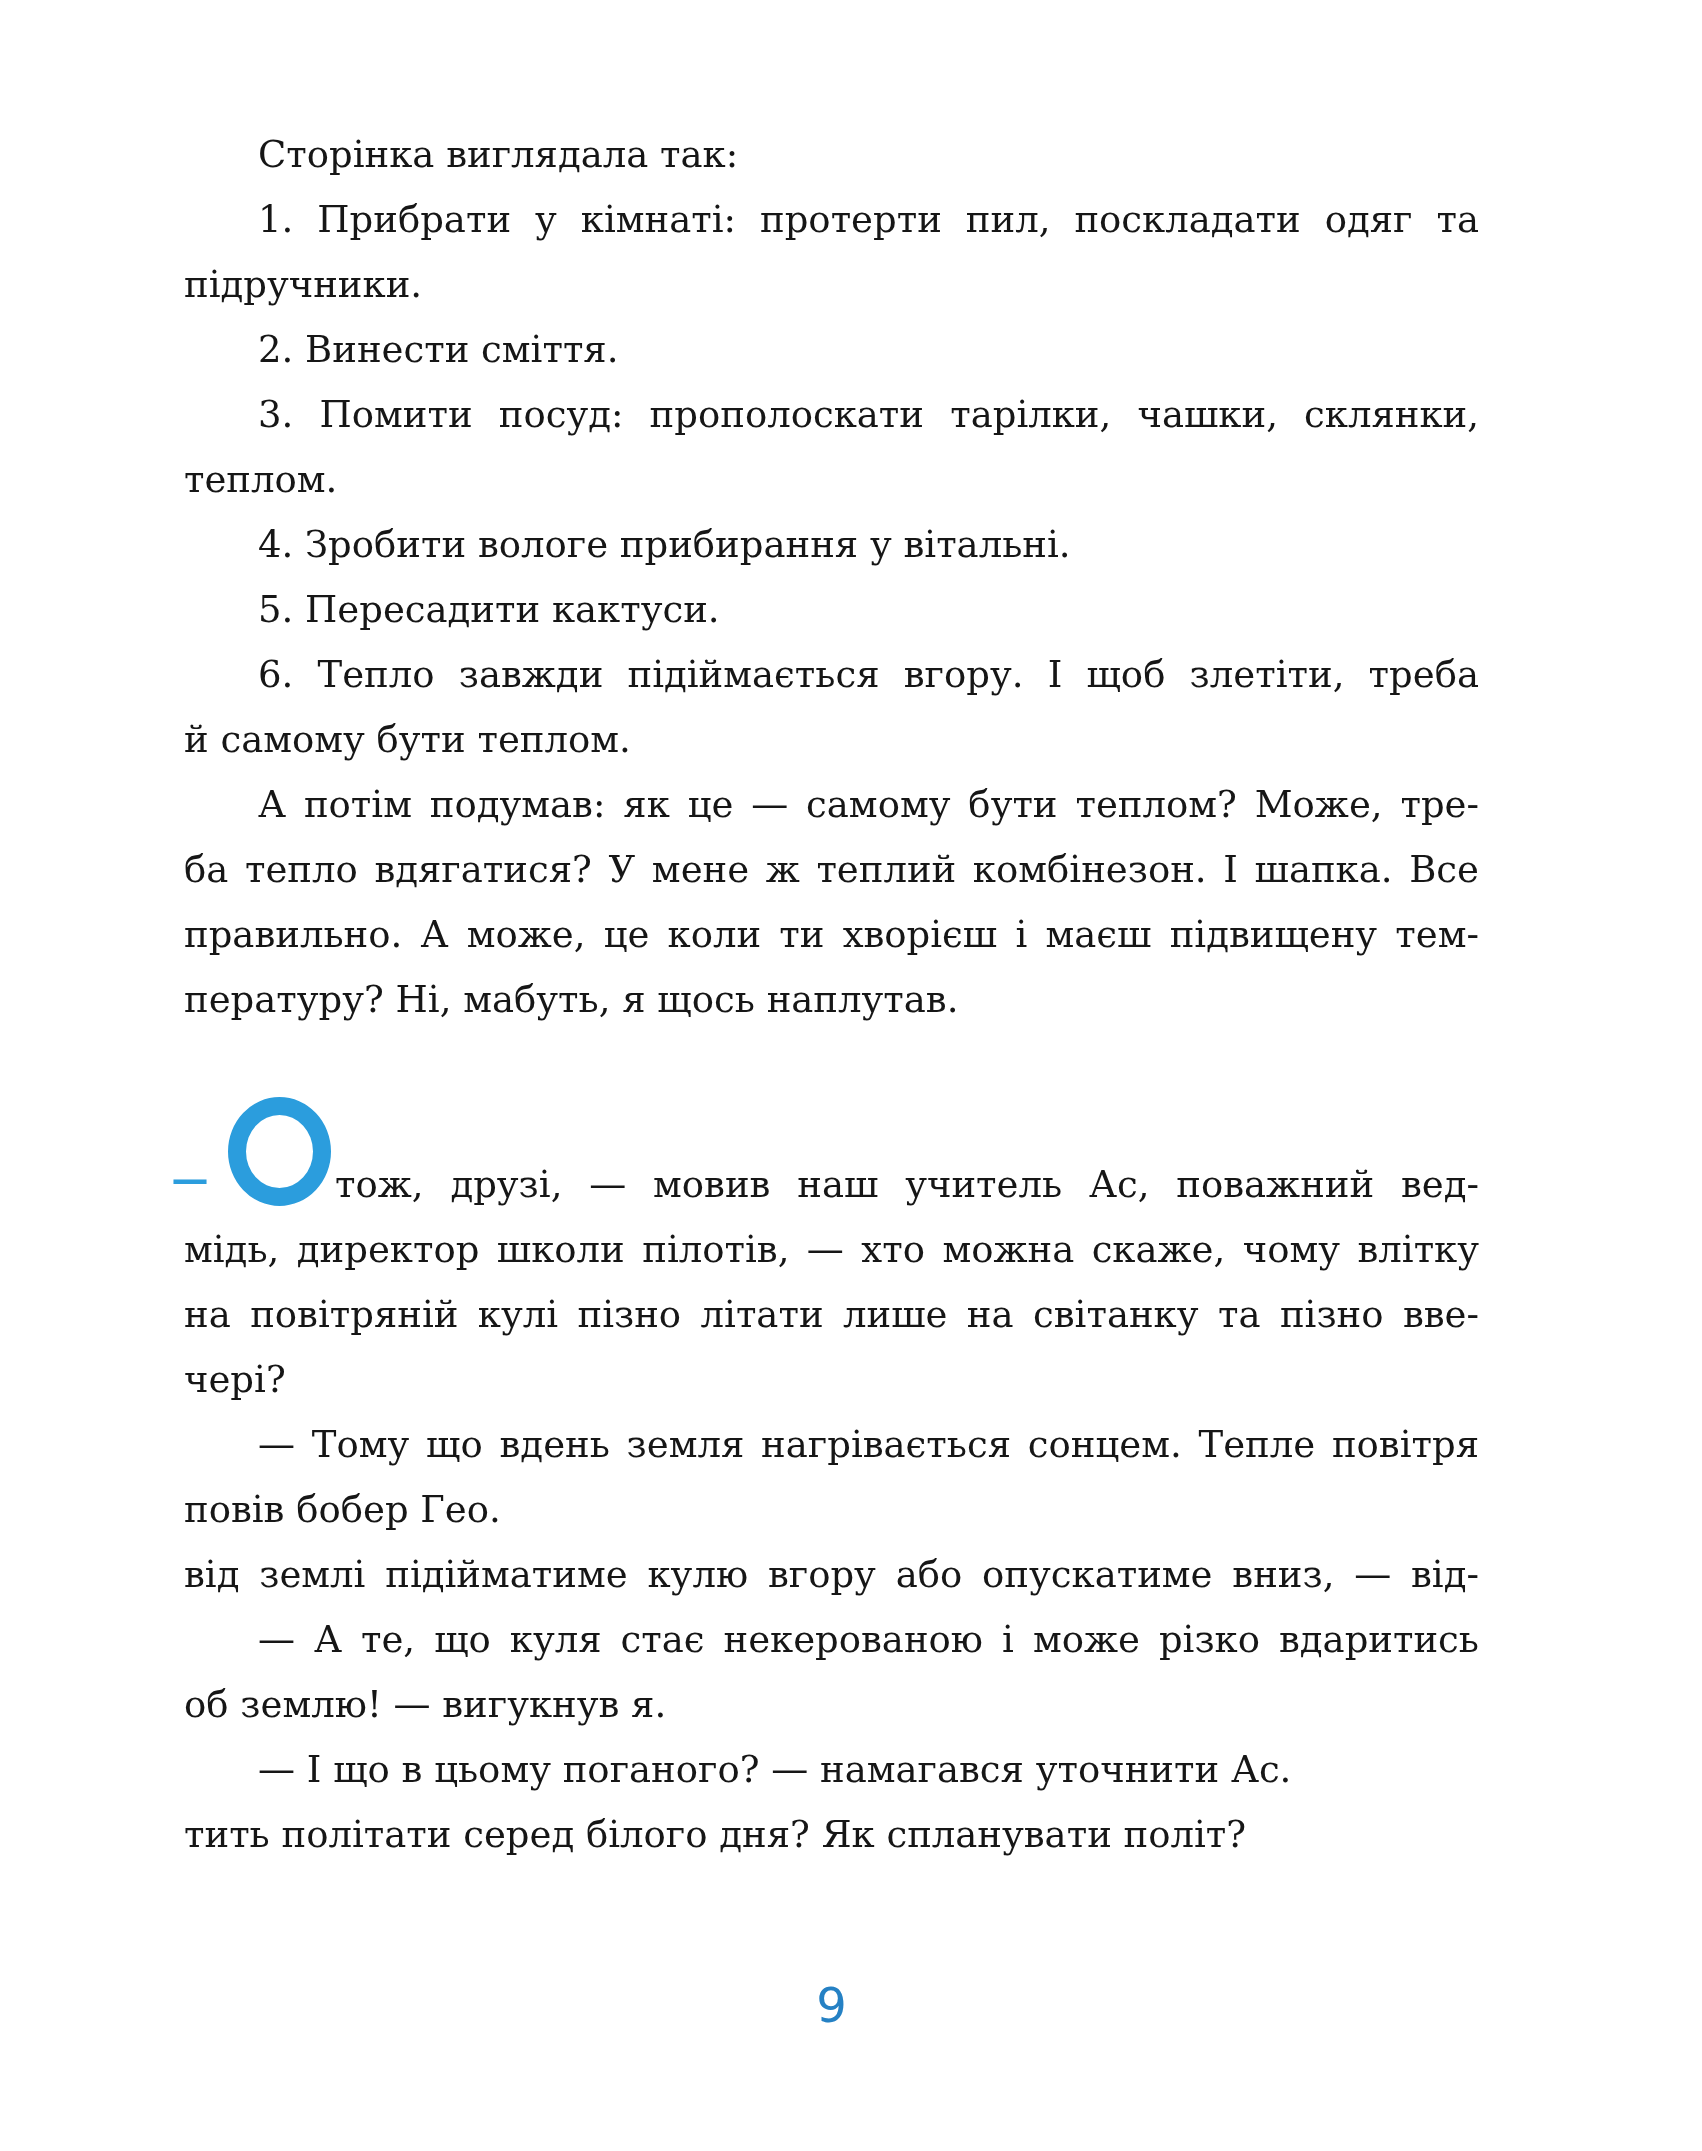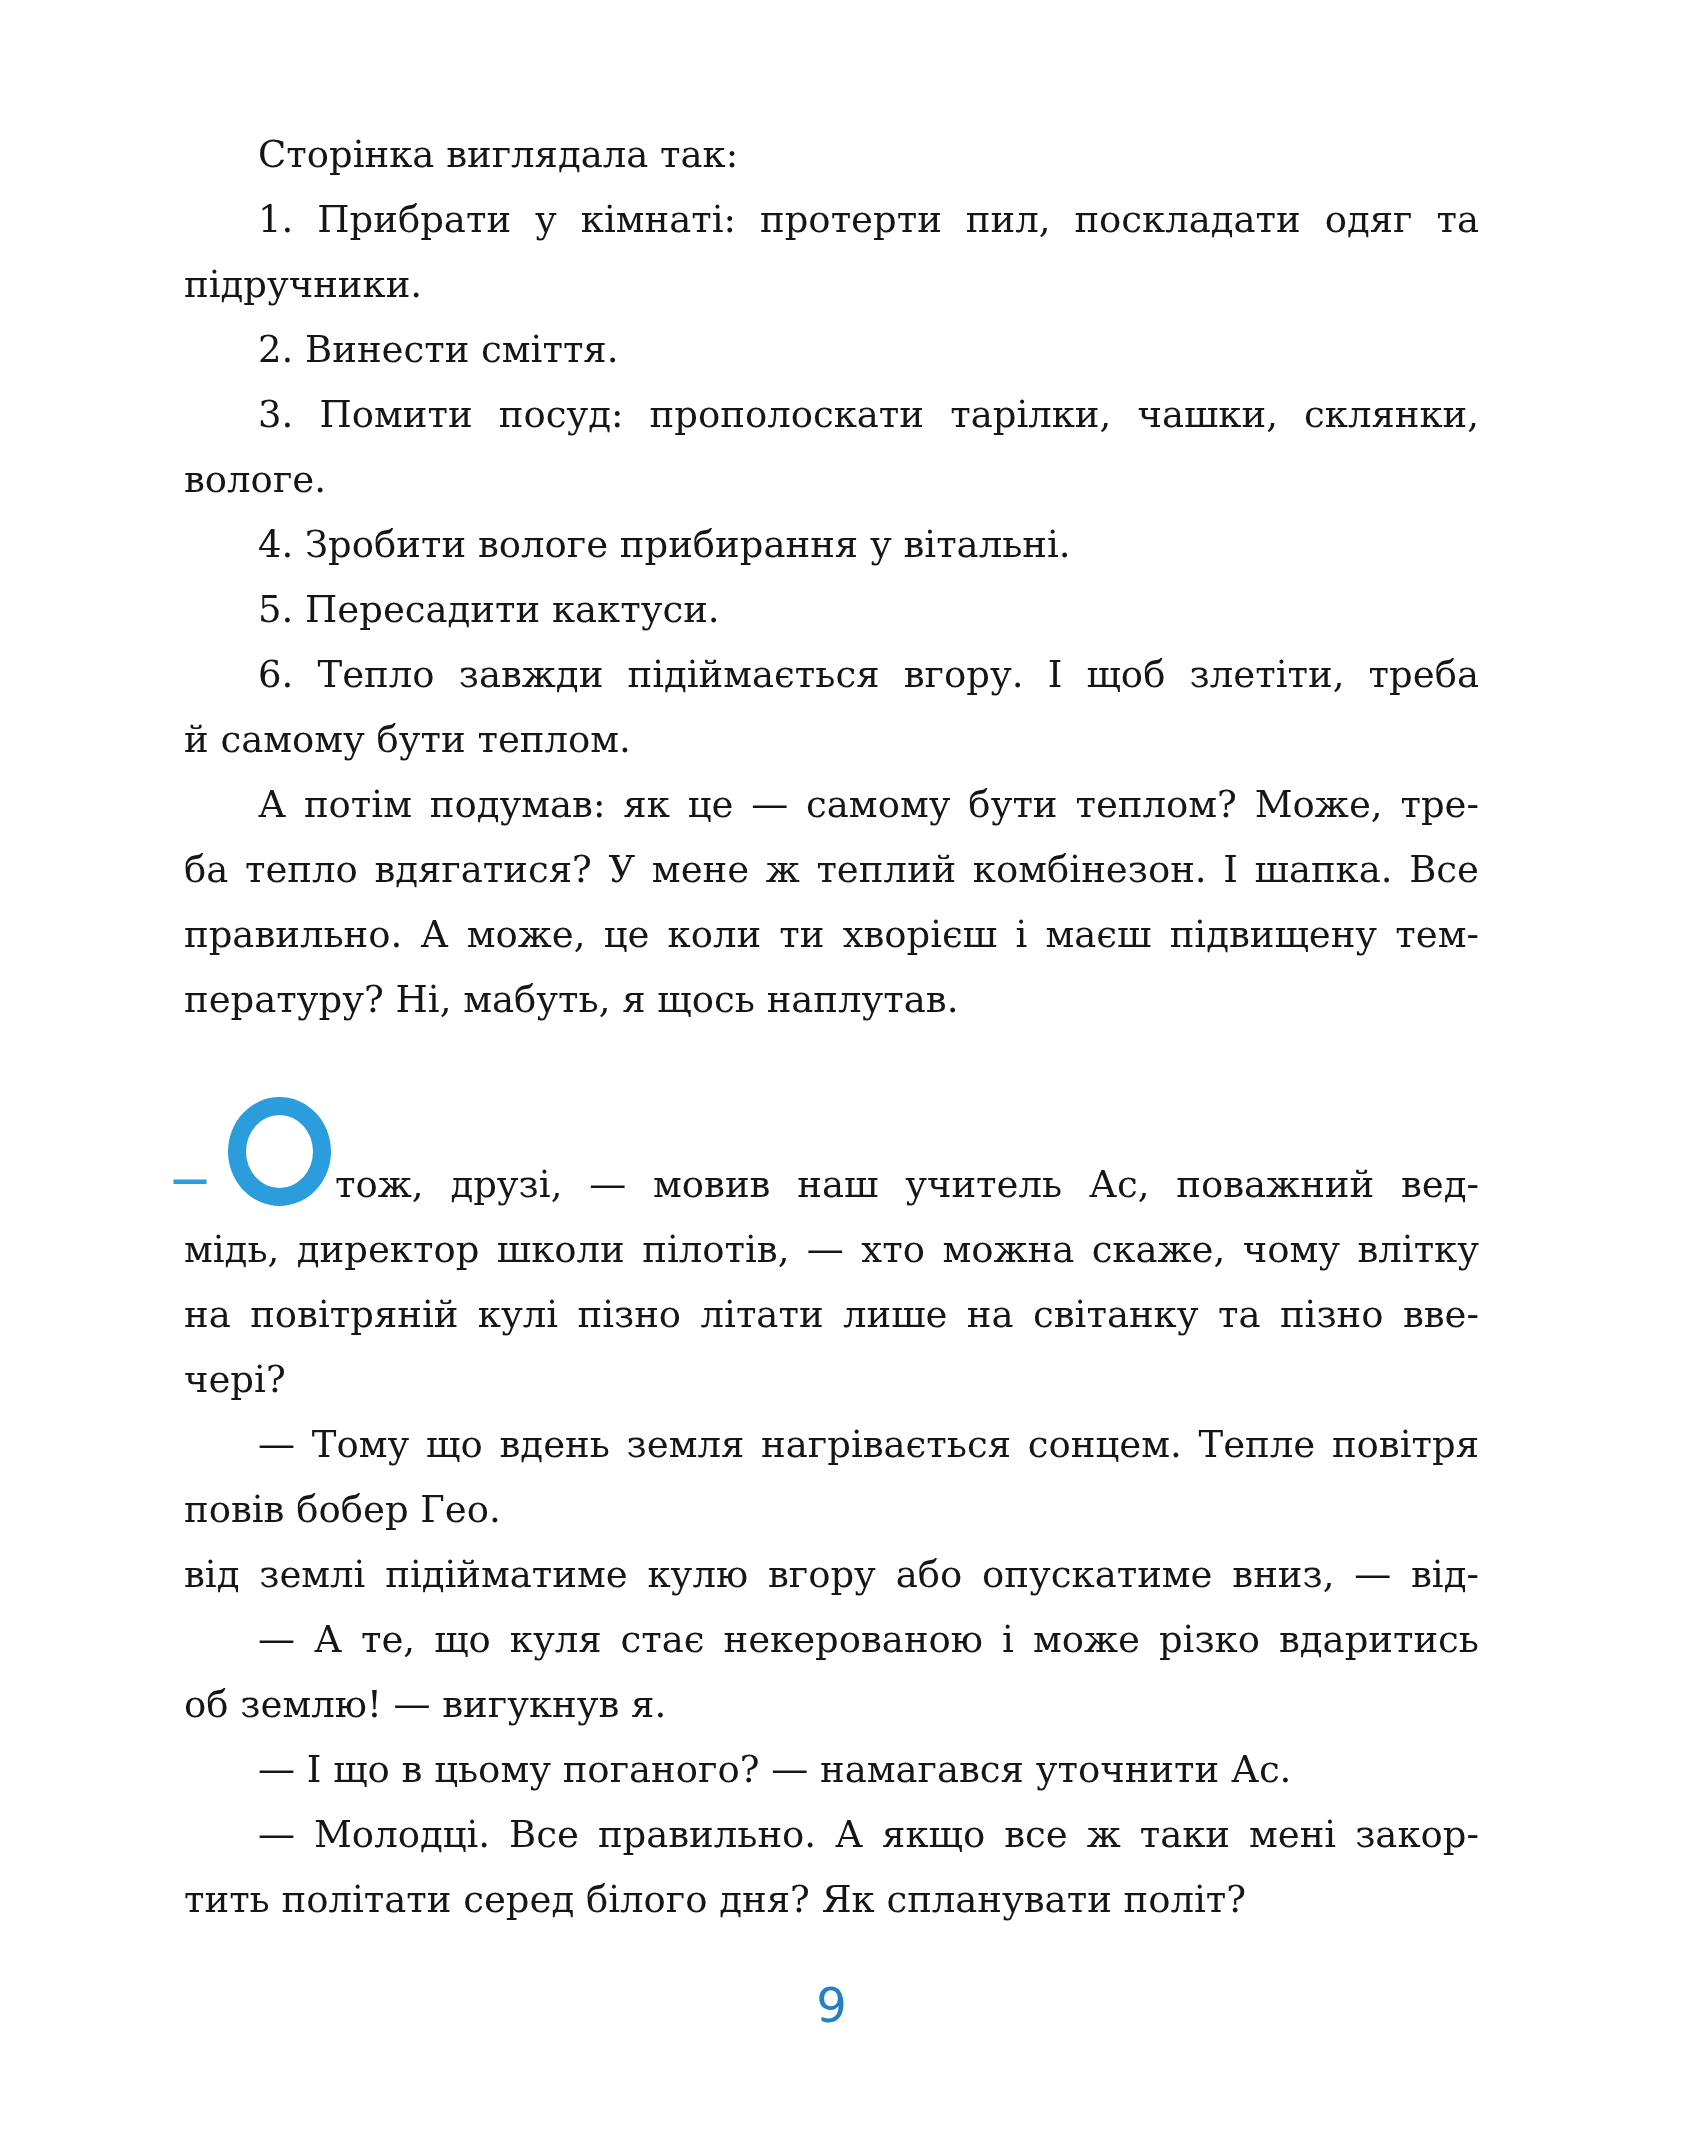--- a/index.html
+++ b/index.html
@@ -59,21 +59,21 @@
       </div>
       <div class="para">
         <div class="line just indent">1. Прибрати у кімнаті: протерти пил, поскладати одяг та</div>
         <div class="line last">підручники.</div>
       </div>
       <div class="para">
         <div class="line last indent">2. Винести сміття.</div>
       </div>
       <div class="para">
         <div class="line just indent">3. Помити посуд: прополоскати тарілки, чашки, склянки,</div>
-        <div class="line last">вологе.</div>
+        <div class="line last">теплом.</div>
       </div>
       <div class="para">
         <div class="line last indent">4. Зробити вологе прибирання у вітальні.</div>
       </div>
       <div class="para">
         <div class="line last indent">5. Пересадити кактуси.</div>
       </div>
       <div class="para">
         <div class="line just indent">6. Тепло завжди підіймається вгору. І щоб злетіти, треба</div>
         <div class="line last">й самому бути теплом.</div>
@@ -96,19 +96,18 @@
         <div class="line just">від землі підійматиме кулю вгору або опускатиме вниз, — від-</div>
       </div>
       <div class="para">
         <div class="line just indent">— А те, що куля стає некерованою і може різко вдаритись</div>
         <div class="line last">об землю! — вигукнув я.</div>
       </div>
       <div class="para">
         <div class="line last indent">— І що в цьому поганого? — намагався уточнити Ас.</div>
       </div>
       <div class="para">
-        <div class="line just indent">— Молодці. Все правильно. А якщо все ж таки мені закор-</div>
         <div class="line last">тить політати серед білого дня? Як спланувати політ?</div>
       </div>
     </div>
   <div class="page-number">9</div>
 </div>
 
 
 </body></html>

